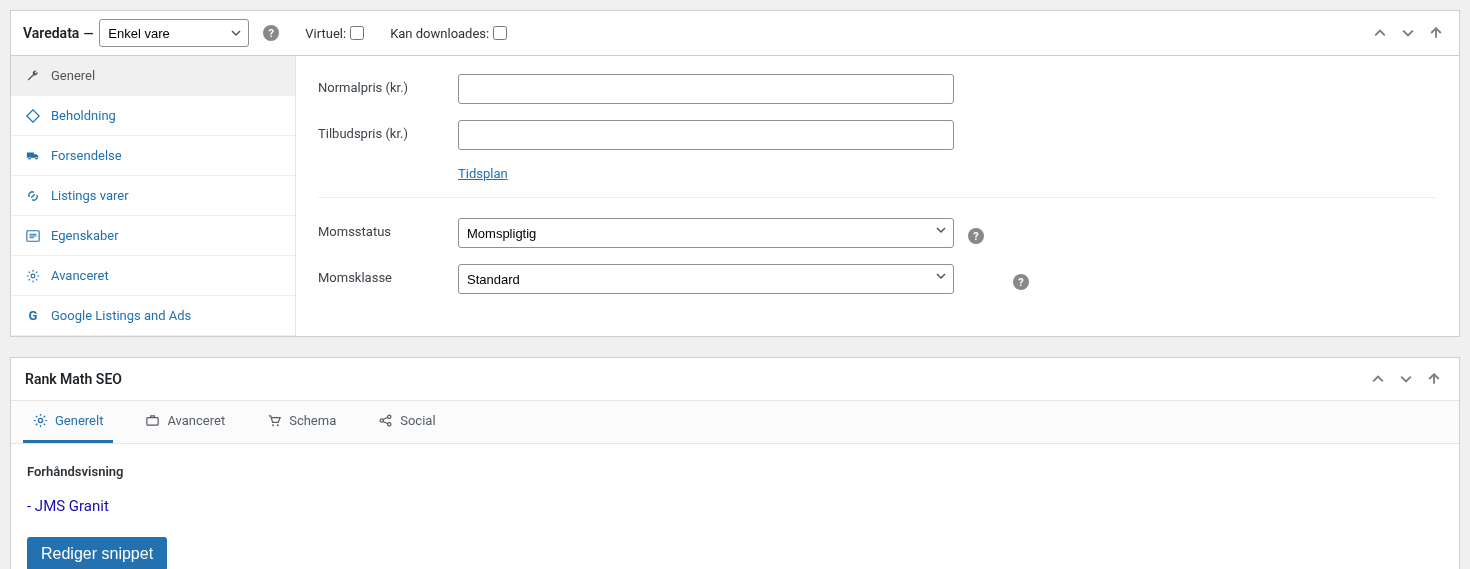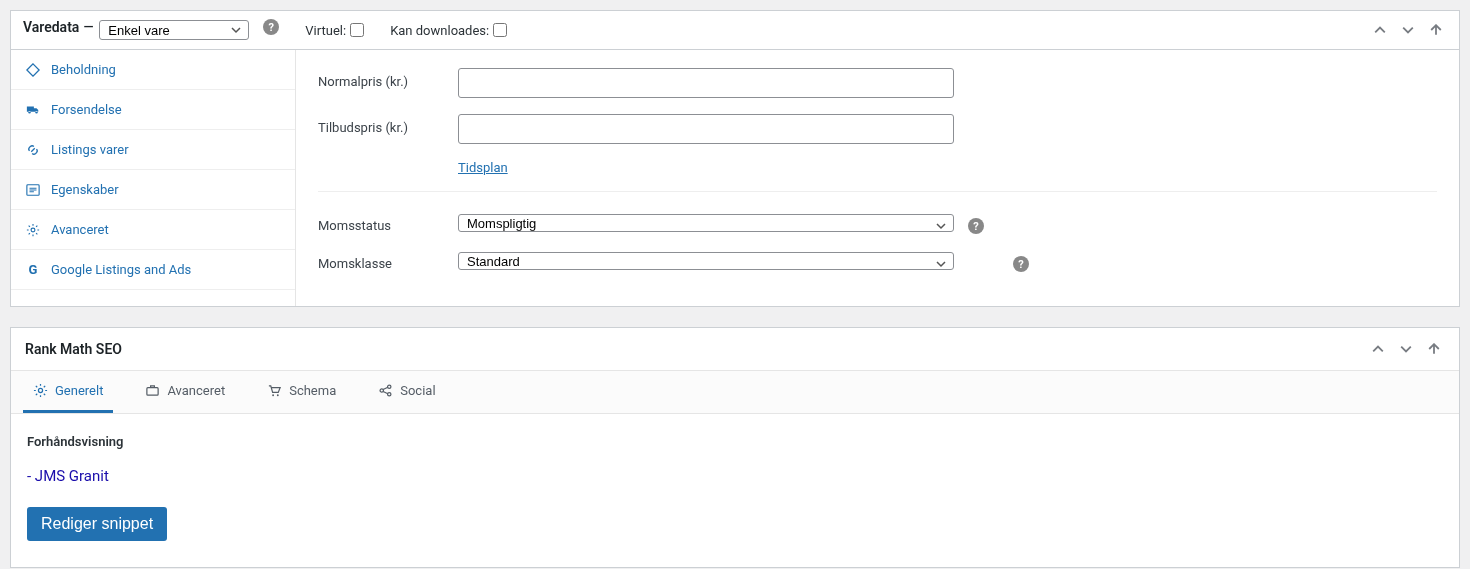--- a/index.html
+++ b/index.html
@@ -11,36 +11,37 @@
     padding: 10px;
   }
   .panel {
     background: #fff;
     border: 1px solid #ccd0d4;
     margin-bottom: 20px;
   }
   .panel-header {
     border-bottom: 1px solid #ccd0d4;
     display: flex;
+    align-items: center;
     padding: 8px 12px;
     position: relative;
     background: #fff;
   }
   .panel-header .title {
     font-size: 14px;
     font-weight: 600;
     color: #1d2327;
   }
   .panel-header .dash {
     font-weight: 600;
     margin: 0 6px 0 4px;
     color: #1d2327;
   }
   .panel-header select.product-type {
-    height: 20px;
+    height: 28px;
     border: 1px solid #8c8f94;
     border-radius: 3px;
     padding: 0 24px 0 8px;
     font-size: 13px;
     background: #fff;
     appearance: none;
     min-width: 150px;
   }
   .select-wrap {
     position: relative;
@@ -143,21 +144,21 @@
     border: 1px solid #8c8f94;
     border-radius: 3px;
     padding: 0 8px;
     font-size: 13px;
   }
   .form-row .big-select-wrap {
     position: relative;
   }
   .form-row select.big-select {
     width: 496px;
-    height: 18px;
+    height: 30px;
     border: 1px solid #8c8f94;
     border-radius: 3px;
     padding: 0 12px 0 8px;
     font-size: 13px;
     background: #fff;
     appearance: none;
   }
   .big-select-wrap .chev {
     position: absolute;
     right: 8px;
@@ -291,20 +292,28 @@
       <span class="hdr-icon">
         <svg width="12" height="12" viewBox="0 0 10 10">
             <path d="M5 9V1M1 5l4-4 4 4" fill="none" stroke="currentColor" stroke-width="1.5"></path>
           </svg>
       </span>
     </div>
   </div>
 
   <div class="product-body">
     <div class="side-tabs">
+      <div class="side-tab active">
+        <span class="icon">
+          <svg width="14" height="14" viewBox="0 0 16 16">
+              <path d="M13 3a3 3 0 0 1-4 4L3 13l-1-1 6-6a3 3 0 0 1 4-4l-2 2 1 1 2-2z" fill="currentColor"></path>
+            </svg>
+        </span>
+        <span>Generel</span>
+      </div>
       <div class="side-tab">
         <span class="icon">
           <svg width="14" height="14" viewBox="0 0 16 16">
               <path d="M8 1l7 7-7 7-7-7z" fill="none" stroke="currentColor" stroke-width="1.5"></path>
             </svg>
         </span>
         <span>Beholdning</span>
       </div>
       <div class="side-tab">
         <span class="icon">

